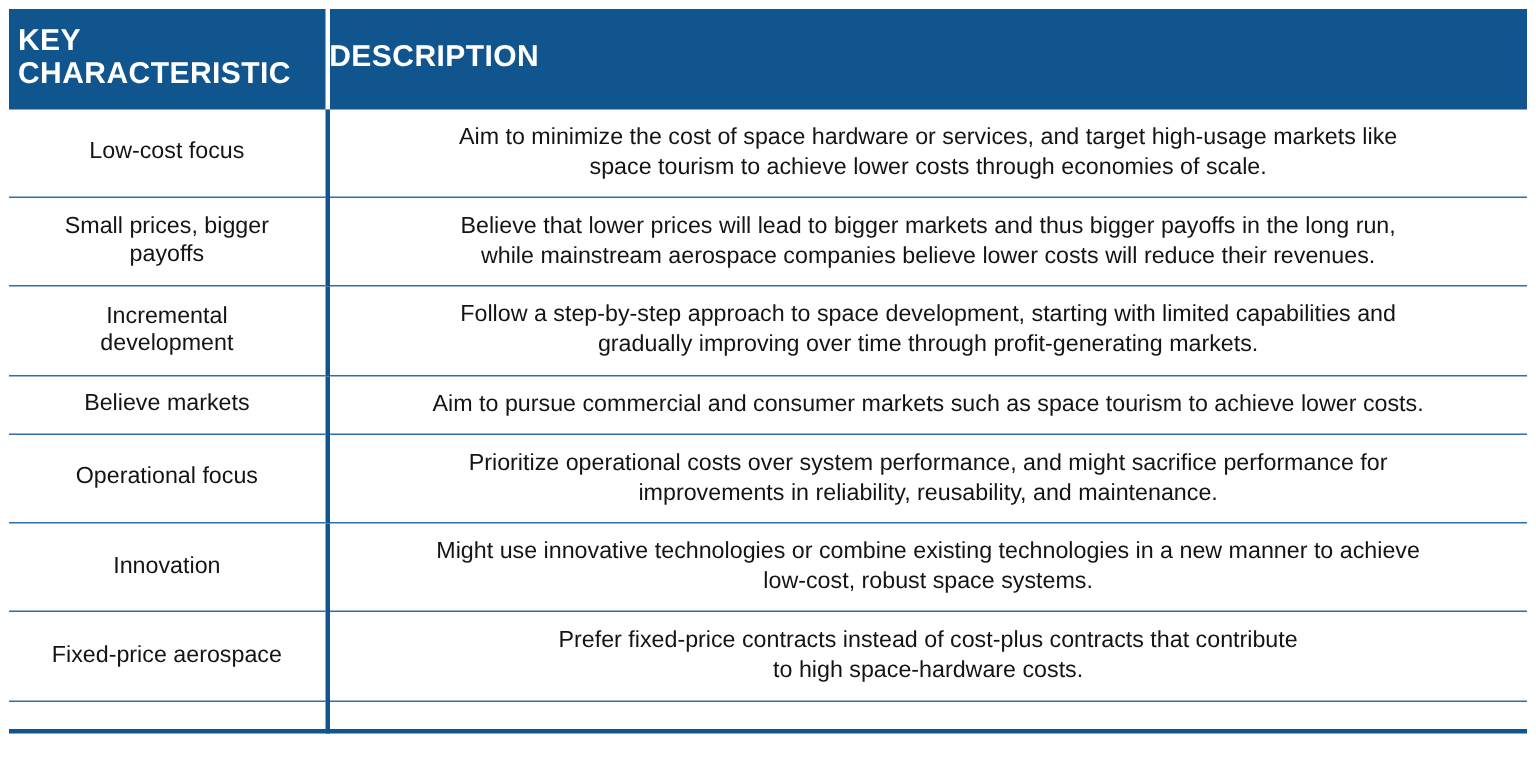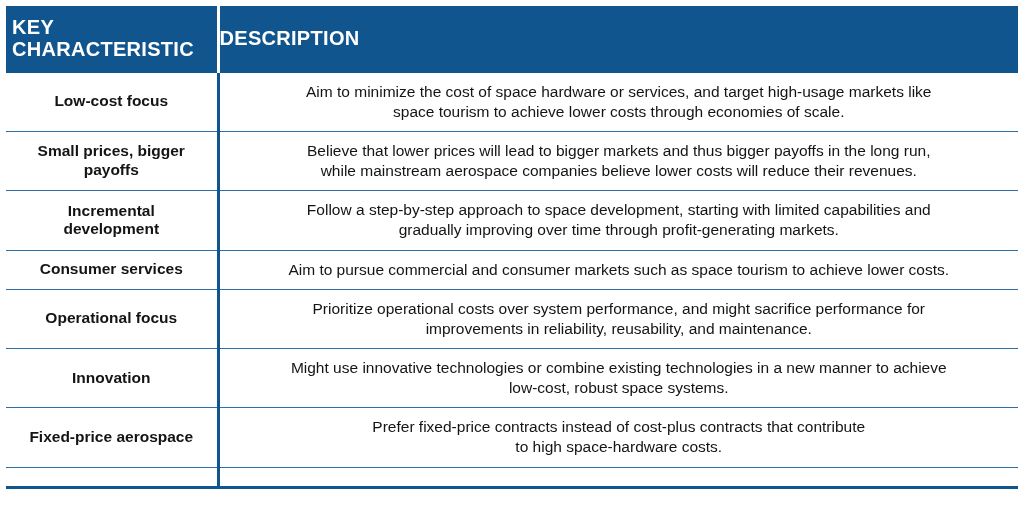--- a/index.html
+++ b/index.html
@@ -49,21 +49,21 @@
 
   tbody td {
     vertical-align: middle;
     border-bottom: 1.5px solid #2f6ea8;
     padding: 9px 10px;
   }
   tbody tr:last-child td {
     border-bottom: 3px solid #11558f;
   }
   tbody td.key-cell {
-    font-weight: bold;
+    font-weight: normal;
     font-size: 15.5px;
     text-align: center;
     line-height: 1.22;
     border-right: 3px solid #11558f;
     color: #141414;
   }
   tbody td.desc-cell {
     font-size: 15.5px;
     text-align: center;
     line-height: 1.3;
@@ -117,21 +117,21 @@
           <span class="line">Incremental</span>
           <span class="line">development</span>
         </td>
         <td class="desc-cell">
           <span class="line">Follow a step-by-step approach to space development, starting with limited capabilities and</span>
           <span class="line">gradually improving over time through profit-generating markets.</span>
         </td>
       </tr>
       <tr>
         <td class="key-cell">
-          <span class="line">Consumer services</span>
+          <span class="line">Believe markets</span>
         </td>
         <td class="desc-cell">
           <span class="line">Aim to pursue commercial and consumer markets such as space tourism to achieve lower costs.</span>
         </td>
       </tr>
       <tr>
         <td class="key-cell">
           <span class="line">Operational focus</span>
         </td>
         <td class="desc-cell">

